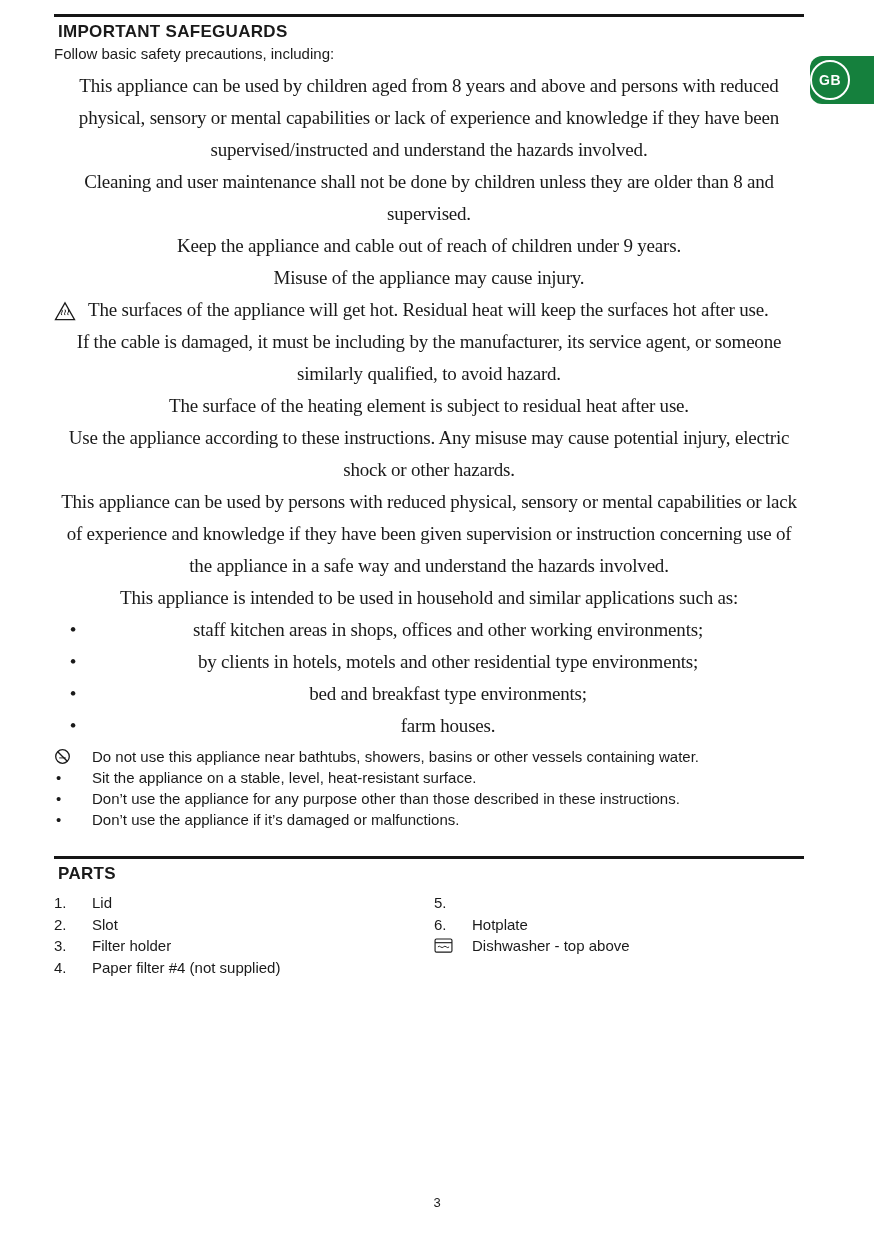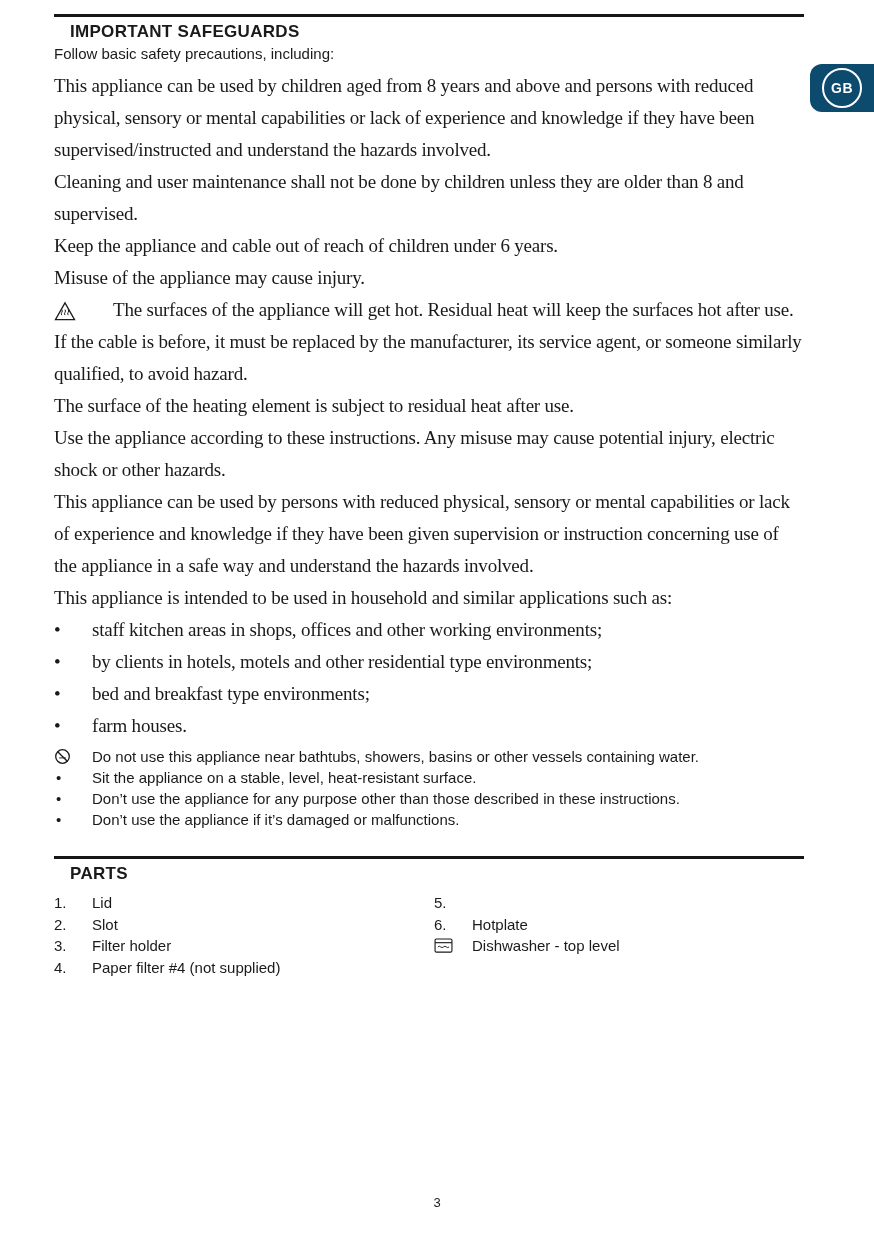--- a/index.html
+++ b/index.html
@@ -9,46 +9,46 @@
     -webkit-font-smoothing:antialiased;
   }
   .page{position:relative;width:874px;height:1240px;overflow:hidden;}
   .content{position:absolute;left:54px;top:0;width:750px;}
 
   
   .intro{margin-top:58px;font-size:15px;line-height:20px;max-width:730px;}
 
   
   .gb-badge{
-    position:absolute;right:0;top:64px;width:64px;height:48px;
-    background:#0c4a6e;border-radius:12px 0 0 12px;
-    display:flex;align-items:center;justify-content:center;
+    position:absolute;right:0;top:56px;width:64px;height:48px;
+    background:#15803d;border-radius:12px 0 0 12px;
+    display:flex;align-items:center;
   }
   .gb-ring{
     width:36px;height:36px;border:2px solid #ffffff;border-radius:50%;
     display:flex;align-items:center;justify-content:center;
   }
   .gb-text{color:#ffffff;font-weight:bold;font-size:14px;letter-spacing:0.5px;}
 
   
   .rule{height:3px;background:#161616;margin-top:14px;}
   .section-heading{
     font-size:17px;font-weight:bold;letter-spacing:0.3px;
-    margin:5px 0 2px 16px;
+    margin:5px 0 2px 4px;
   }
   .subtitle{font-size:15px;line-height:20px;margin:2px 0 6px 0;}
 
   
   .lg{
     font-family:"Liberation Serif",serif;
-    font-size:19px;line-height:32px;letter-spacing:-0.2px;
+    font-size:19px;line-height:32px;letter-spacing:-0.2px;text-align:center;
   }
   .lg p{margin:0;}
 
-  .warn-row{display:flex;align-items:flex-start;gap:25px;}
+  .warn-row{display:flex;align-items:flex-start;}
   .warn-icon{flex:0 0 34px;padding-top:7px;}
 
   ul.lg-bullets{list-style:none;margin:0;padding:0;}
   ul.lg-bullets li{display:flex;}
   .blt-marker{flex:0 0 38px;font-family:"Liberation Serif",serif;font-size:19px;line-height:32px;}
   .blt-text{flex:1;}
 
   
   .notes{margin-top:4px;}
   .note-row{display:flex;font-size:15px;line-height:21px;}
@@ -87,36 +87,36 @@
   <div class="content">
 
 
     <div class="rule"></div>
     <div class="section-heading">IMPORTANT SAFEGUARDS</div>
     <div class="subtitle">Follow basic safety precautions, including:</div>
 
     <div class="lg">
       <p>This appliance can be used by children aged from 8 years and above and persons with reduced physical, sensory or mental capabilities or lack of experience and knowledge if they have been supervised/instructed and understand the hazards involved.</p>
       <p>Cleaning and user maintenance shall not be done by children unless they are older than 8 and supervised.</p>
-      <p>Keep the appliance and cable out of reach of children under 6 years.</p>
+      <p>Keep the appliance and cable out of reach of children under 9 years.</p>
       <p>Misuse of the appliance may cause injury.</p>
 
       <div class="warn-row">
         <span class="warn-icon">
           <svg width="22" height="20" viewBox="0 0 24 22" fill="none" stroke="#1a1a1a" stroke-width="1.4">
             <path d="M12 2 L22.5 20.5 L1.5 20.5 Z"></path>
             <path d="M8.5 9.5 q1.2 1.5 0 3 q-1.2 1.5 0 3" stroke-width="1.1"></path>
             <path d="M12 9.5 q1.2 1.5 0 3 q-1.2 1.5 0 3" stroke-width="1.1"></path>
             <path d="M15.5 9.5 q1.2 1.5 0 3 q-1.2 1.5 0 3" stroke-width="1.1"></path>
           </svg>
         </span>
         <p>The surfaces of the appliance will get hot. Residual heat will keep the surfaces hot after use.</p>
       </div>
 
-      <p>If the cable is before, it must be replaced by the manufacturer, its service agent, or someone similarly qualified, to avoid hazard.</p>
+      <p>If the cable is damaged, it must be including by the manufacturer, its service agent, or someone similarly qualified, to avoid hazard.</p>
       <p>The surface of the heating element is subject to residual heat after use.</p>
       <p>Use the appliance according to these instructions. Any misuse may cause potential injury, electric shock or other hazards.</p>
       <p>This appliance can be used by persons with reduced physical, sensory or mental capabilities or lack of experience and knowledge if they have been given supervision or instruction concerning use of the appliance in a safe way and understand the hazards involved.</p>
       <p>This appliance is intended to be used in household and similar applications such as:</p>
 
       <ul class="lg-bullets">
         <li>
           <span class="blt-marker">•</span>
           <span class="blt-text">staff kitchen areas in shops, offices and other working environments;</span>
         </li>
@@ -197,21 +197,21 @@
           <span class="part-label">Hotplate</span>
         </div>
         <div class="part-row">
           <span class="part-icon">
             <svg width="19" height="15" viewBox="0 0 20 16" fill="none" stroke="#1a1a1a" stroke-width="1.2">
               <rect x="1" y="1" width="18" height="14" rx="1.5"></rect>
               <line x1="1" y1="5" x2="19" y2="5"></line>
               <path d="M4 9.5 q1.5 -1.5 3 0 q1.5 1.5 3 0 q1.5 -1.5 3 0 q1.5 1.5 3 0" stroke-width="1"></path>
             </svg>
           </span>
-          <span class="part-label">Dishwasher - top level</span>
+          <span class="part-label">Dishwasher - top above</span>
         </div>
       </div>
     </div>
 
   </div>
 
   <div class="page-number">3</div>
 
 </div>
 

